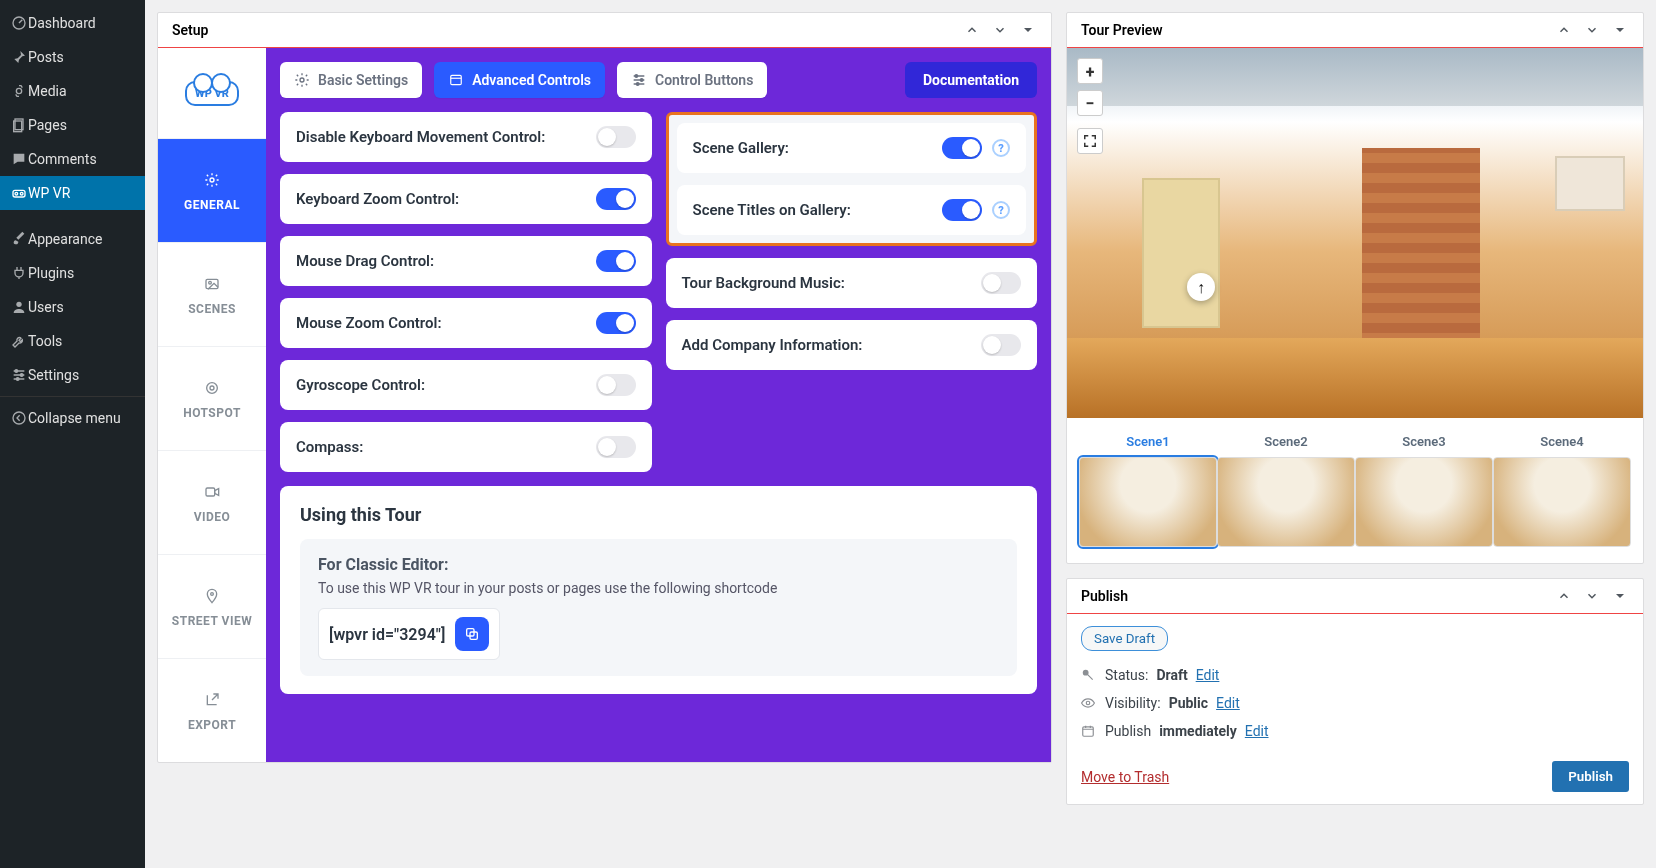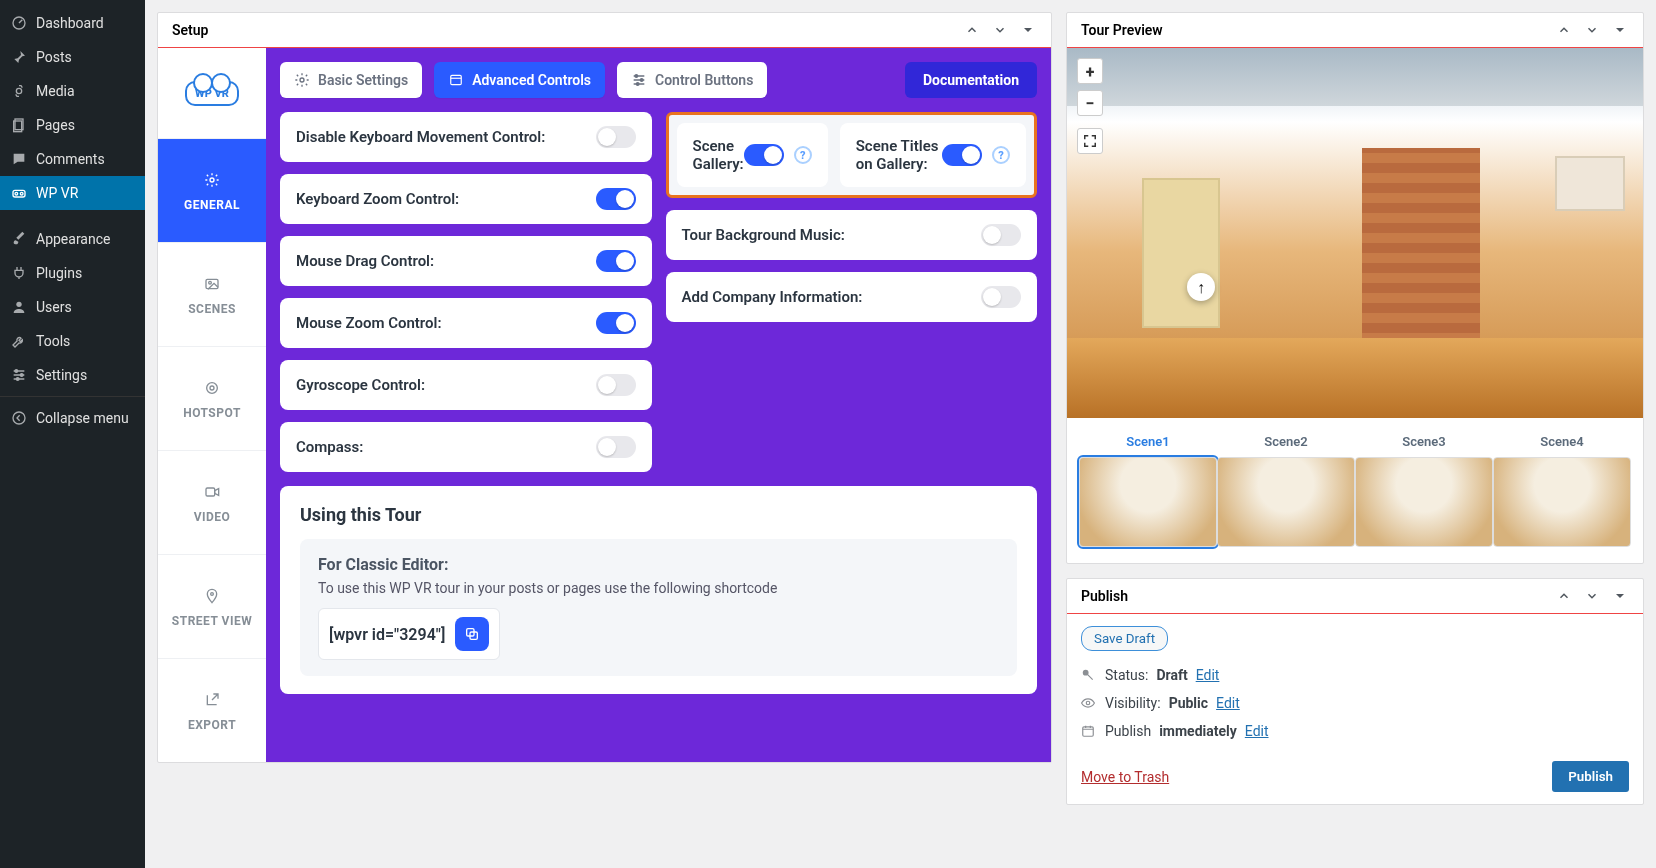--- a/index.html
+++ b/index.html
@@ -1,20 +1,20 @@
 <!DOCTYPE html>
 <html><head>
 <meta charset="utf-8">
 <style>
 * { margin: 0; padding: 0; box-sizing: border-box; font-family: -apple-system, BlinkMacSystemFont, "Segoe UI", Roboto, sans-serif; }
 body { background: #f0f0f1; display: flex; width: 1656px; height: 868px; overflow: hidden; }
 
 
 .wp-sidebar { width: 145px; background: #1d2327; color: #f0f0f1; font-size: 14px; padding-top: 6px; }
-.wp-sidebar .item { display: flex; align-items: center; padding: 8px 10px; gap: 8px; cursor: pointer; color: #e0e0e0; }
+.wp-sidebar .item { display: flex; align-items: center; padding: 8px 10px; cursor: pointer; color: #e0e0e0; }
 .wp-sidebar .item .icon { width: 18px; height: 18px; display: flex; align-items: center; justify-content: center; color: #a7aaad; }
 .wp-sidebar .item.active { background: #0073aa; color: #fff; }
 .wp-sidebar .item.active .icon { color: #fff; }
 .wp-sidebar .gap { height: 6px; }
 .wp-sidebar .sep { border-top: 1px solid #333; margin: 4px 0; }
 
 
 .main { flex: 1; padding: 12px; display: flex; gap: 14px; overflow: hidden; }
 .col-left { flex: 1; min-width: 0; }
 .col-right { width: 578px; display: flex; flex-direction: column; gap: 14px; }
@@ -45,21 +45,21 @@
 .two-col { display:flex; gap:14px; }
 .stack { flex:1; display:flex; flex-direction:column; gap:12px; }
 .card { background:#fff; border-radius:8px; padding:14px 16px; display:flex; align-items:center; justify-content:space-between; font-size:15px; color:#2b3540; font-weight:600; }
 .card .right { display:flex; align-items:center; gap:10px; }
 .toggle { width:40px; height:22px; border-radius:11px; background:#e8e8ec; position:relative; cursor:pointer; }
 .toggle::after { content:""; position:absolute; width:18px; height:18px; border-radius:50%; background:#fff; top:2px; left:2px; box-shadow:0 1px 2px rgba(0,0,0,.2); }
 .toggle.on { background:#2a5bff; }
 .toggle.on::after { left:20px; }
 .help { width:18px; height:18px; border-radius:50%; border:2px solid #aad0ff; display:flex; align-items:center; justify-content:center; color:#5a9eff; font-size:11px; font-weight:800; cursor:pointer; }
 
-.highlight-box { border:3px solid #e9731f; border-radius:6px; padding: 8px; display:flex; flex-direction:row; gap:12px; background:#f4f6f9; }
+.highlight-box { border:3px solid #e9731f; border-radius:6px; padding: 8px; display:flex; flex-direction:column; gap:12px; background:#f4f6f9; }
 
 .using-card { background:#fff; border-radius:8px; padding:18px 20px; }
 .using-card h3 { font-size:18px; font-weight:700; color:#2b3540; margin-bottom: 14px; }
 .using-inner { background:#f4f6f9; border-radius:8px; padding:16px 18px; }
 .using-inner .lbl { font-weight:700; color:#4b5563; margin-bottom:6px; }
 .using-inner .desc { font-size:14px; color:#556; margin-bottom:12px; }
 .shortcode { display:inline-flex; align-items:center; gap:10px; background:#fff; border:1px solid #e4e7ec; border-radius:6px; padding:8px 10px; font-size:16px; color:#2b3540; font-weight:600; }
 .copybtn { width:34px; height:34px; border-radius:8px; background:#2a5bff; display:flex; align-items:center; justify-content:center; color:#fff; cursor:pointer; }
 
 

